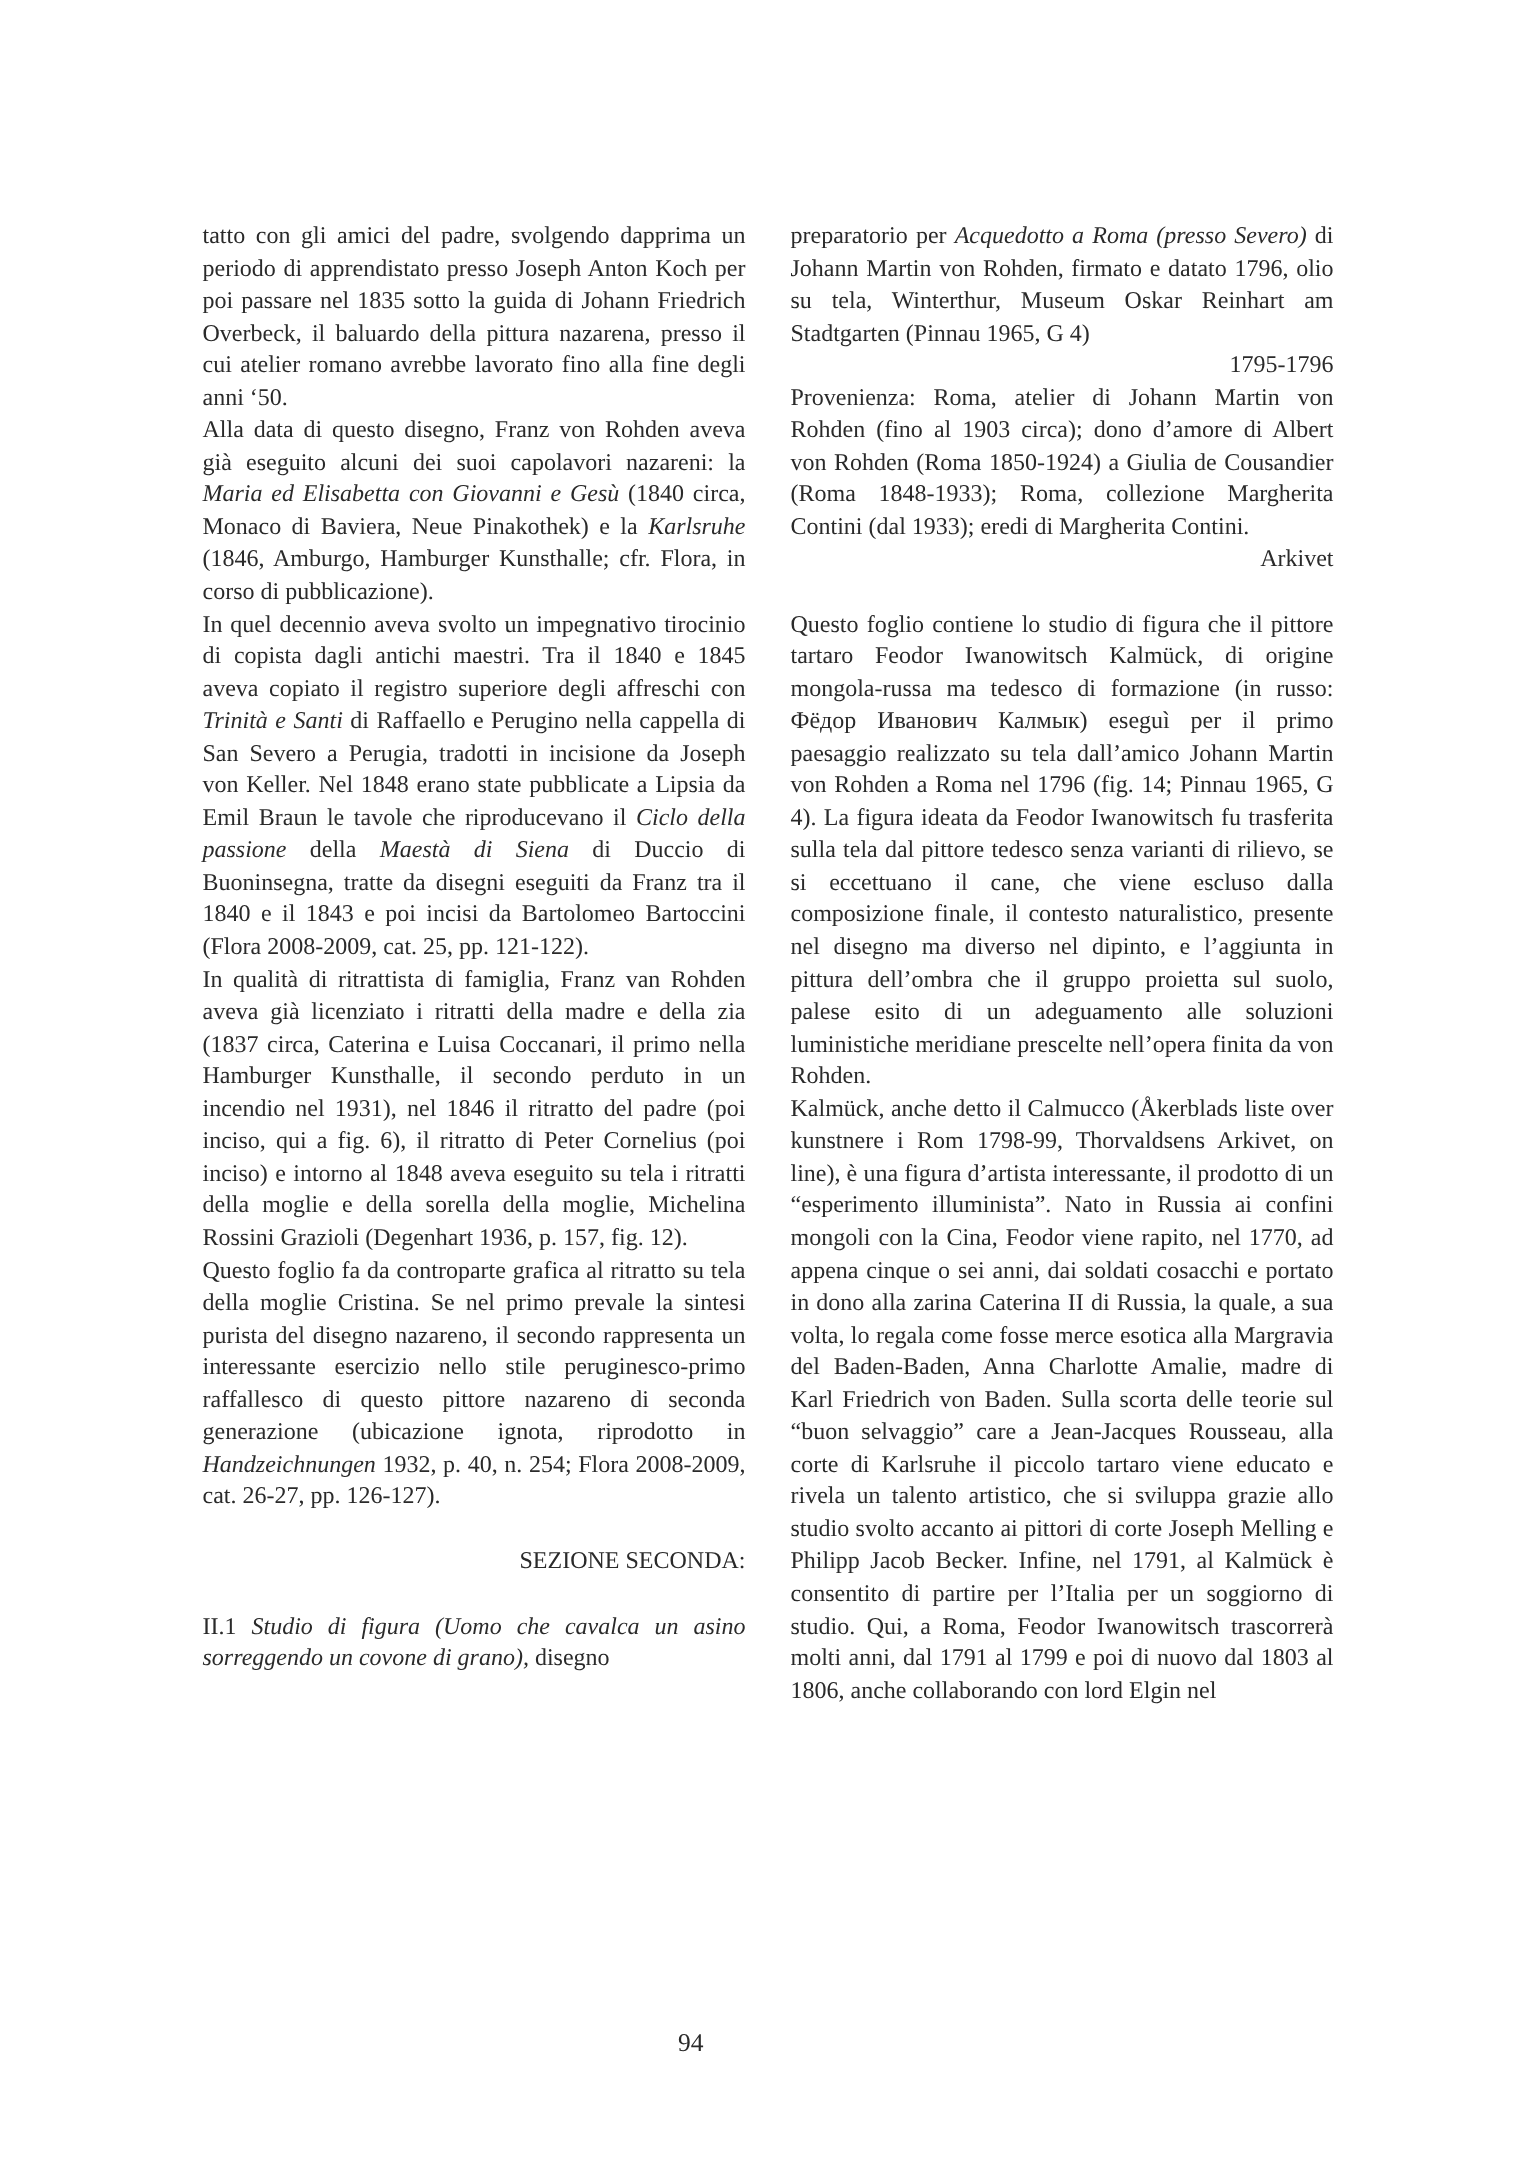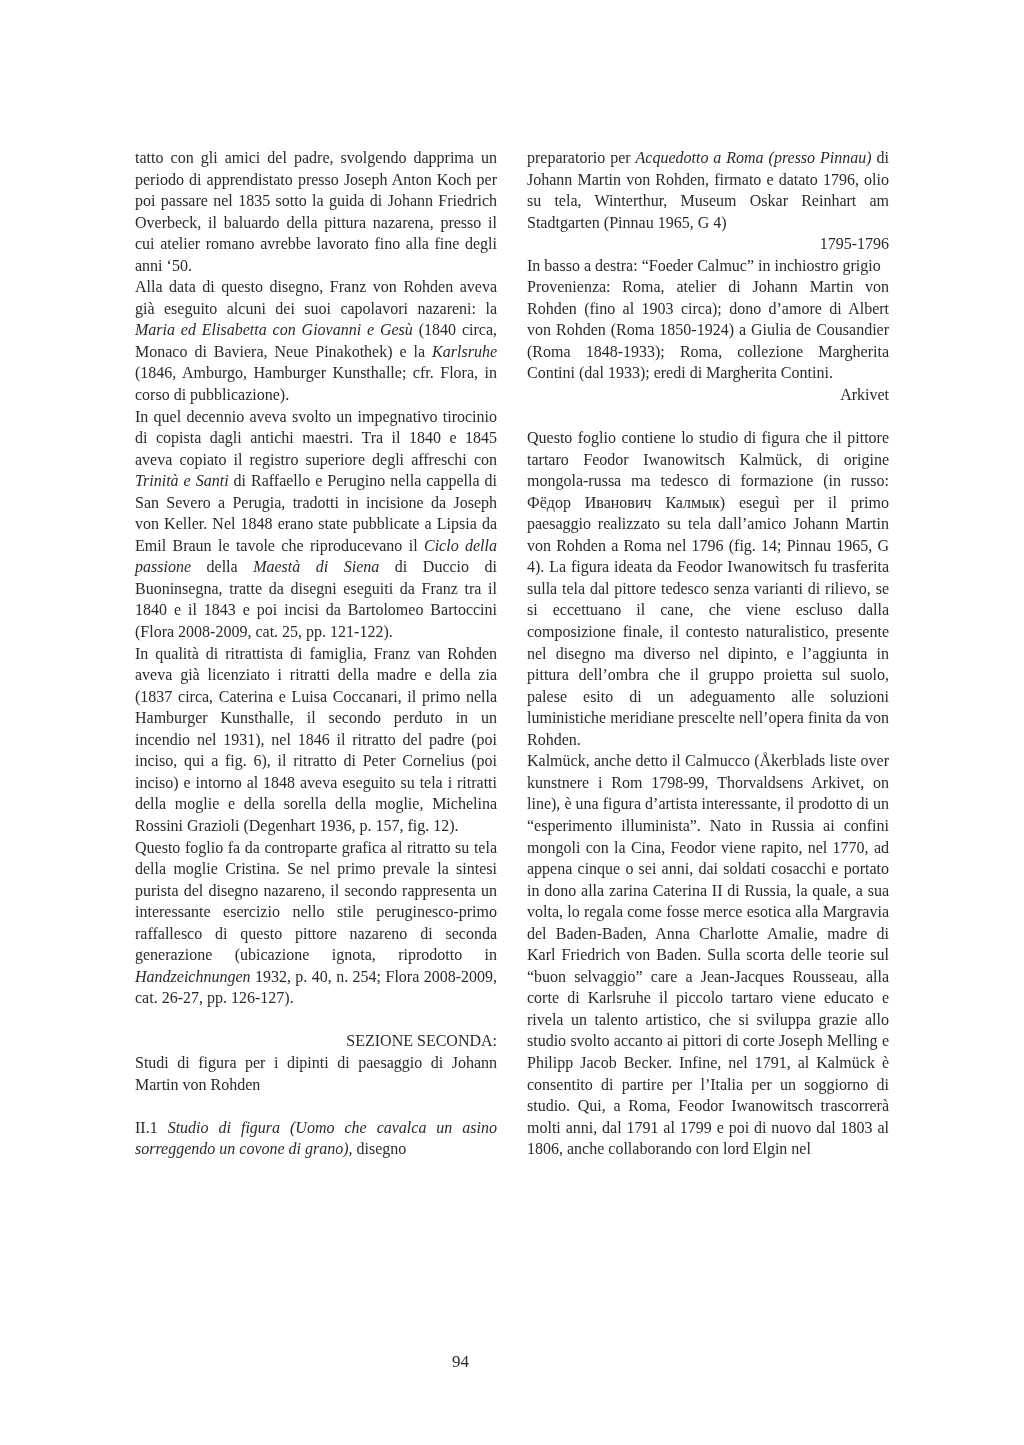--- a/index.html
+++ b/index.html
@@ -21,29 +21,27 @@
 <div>
 
   <div class="col left">
     <p class="p">tatto con gli amici del padre, svolgendo dapprima un periodo di apprendistato presso Joseph Anton Koch per poi passare nel 1835 sotto la guida di Johann Friedrich Overbeck, il baluardo della pittura nazarena, presso il cui atelier romano avrebbe lavorato fino alla fine degli anni ‘50.</p>
     <p class="p"><span>Alla data di questo disegno, Franz von Rohden aveva già eseguito alcuni dei suoi capolavori nazareni: la </span><span class="it">Maria ed Elisabetta con Giovanni e Gesù</span><span> (1840 circa, Monaco di Baviera, Neue Pinakothek) e la </span><span class="it">Karlsruhe</span><span> (1846, Amburgo, Hamburger Kunsthalle; cfr. Flora, in corso di pubblicazione).</span></p>
     <p class="p"><span>In quel decennio aveva svolto un impegnativo tirocinio di copista dagli antichi maestri. Tra il 1840 e 1845 aveva copiato il registro superiore degli affreschi con </span><span class="it">Trinità e Santi</span><span> di Raffaello e Perugino nella cappella di San Severo a Perugia, tradotti in incisione da Joseph von Keller. Nel 1848 erano state pubblicate a Lipsia da Emil Braun le tavole che riproducevano il </span><span class="it">Ciclo della passione</span><span> della </span><span class="it">Maestà di Siena</span><span> di Duccio di Buoninsegna, tratte da disegni eseguiti da Franz tra il 1840 e il 1843 e poi incisi da Bartolomeo Bartoccini (Flora 2008-2009, cat. 25, pp. 121-122).</span></p>
     <p class="p">In qualità di ritrattista di famiglia, Franz van Rohden aveva già licenziato i ritratti della madre e della zia (1837 circa, Caterina e Luisa Coccanari, il primo nella Hamburger Kunsthalle, il secondo perduto in un incendio nel 1931), nel 1846 il ritratto del padre (poi inciso, qui a fig. 6), il ritratto di Peter Cornelius (poi inciso) e intorno al 1848 aveva eseguito su tela i ritratti della moglie e della sorella della moglie, Michelina Rossini Grazioli (Degenhart 1936, p. 157, fig. 12).</p>
     <p class="p"><span>Questo foglio fa da controparte grafica al ritratto su tela della moglie Cristina. Se nel primo prevale la sintesi purista del disegno nazareno, il secondo rappresenta un interessante esercizio nello stile peruginesco-primo raffallesco di questo pittore nazareno di seconda generazione (ubicazione ignota, riprodotto in </span><span class="it">Handzeichnungen</span><span> 1932, p. 40, n. 254; Flora 2008-2009, cat. 26-27, pp. 126-127).</span></p>
     <div class="gap"></div>
     <p class="p nojust">SEZIONE SECONDA:</p>
-    <p class="p">Studi di figura per i dipinti di paesaggio di Johann Martin von Rohden</p>
     <div class="gap"></div>
     <p class="p"><span>II.1 </span><span class="it">Studio di figura (Uomo che cavalca un asino sorreggendo un covone di grano),</span><span> disegno</span></p>
   </div>
 
   <div class="col right">
-    <p class="p"><span>preparatorio per </span><span class="it">Acquedotto a Roma (presso Pinnau)</span><span> di Johann Martin von Rohden, firmato e datato 1796, olio su tela, Winterthur, Museum Oskar Reinhart am Stadtgarten (Pinnau 1965, G 4)</span></p>
+    <p class="p"><span>preparatorio per </span><span class="it">Acquedotto a Roma (presso Severo)</span><span> di Johann Martin von Rohden, firmato e datato 1796, olio su tela, Winterthur, Museum Oskar Reinhart am Stadtgarten (Pinnau 1965, G 4)</span></p>
     <p class="p nojust">1795-1796</p>
-    <p class="p">In basso a destra: “Foeder Calmuc” in inchiostro grigio</p>
     <p class="p">Provenienza: Roma, atelier di Johann Martin von Rohden (fino al 1903 circa); dono d’amore di Albert von Rohden (Roma 1850-1924) a Giulia de Cousandier (Roma 1848-1933); Roma, collezione Margherita Contini (dal 1933); eredi di Margherita Contini.</p>
     <p class="p nojust">Arkivet</p>
     <div class="gap"></div>
     <p class="p">Questo foglio contiene lo studio di figura che il pittore tartaro Feodor Iwanowitsch Kalmück, di origine mongola-russa ma tedesco di formazione (in russo: Фёдор Иванович Калмык) eseguì per il primo paesaggio realizzato su tela dall’amico Johann Martin von Rohden a Roma nel 1796 (fig. 14; Pinnau 1965, G 4). La figura ideata da Feodor Iwanowitsch fu trasferita sulla tela dal pittore tedesco senza varianti di rilievo, se si eccettuano il cane, che viene escluso dalla composizione finale, il contesto naturalistico, presente nel disegno ma diverso nel dipinto, e l’aggiunta in pittura dell’ombra che il gruppo proietta sul suolo, palese esito di un adeguamento alle soluzioni luministiche meridiane prescelte nell’opera finita da von Rohden.</p>
     <p class="p">Kalmück, anche detto il Calmucco (Åkerblads liste over kunstnere i Rom 1798-99, Thorvaldsens Arkivet, on line), è una figura d’artista interessante, il prodotto di un “esperimento illuminista”. Nato in Russia ai confini mongoli con la Cina, Feodor viene rapito, nel 1770, ad appena cinque o sei anni, dai soldati cosacchi e portato in dono alla zarina Caterina II di Russia, la quale, a sua volta, lo regala come fosse merce esotica alla Margravia del Baden-Baden, Anna Charlotte Amalie, madre di Karl Friedrich von Baden. Sulla scorta delle teorie sul “buon selvaggio” care a Jean-Jacques Rousseau, alla corte di Karlsruhe il piccolo tartaro viene educato e rivela un talento artistico, che si sviluppa grazie allo studio svolto accanto ai pittori di corte Joseph Melling e Philipp Jacob Becker. Infine, nel 1791, al Kalmück è consentito di partire per l’Italia per un soggiorno di studio. Qui, a Roma, Feodor Iwanowitsch trascorrerà molti anni, dal 1791 al 1799 e poi di nuovo dal 1803 al 1806, anche collaborando con lord Elgin nel</p>
   </div>
 
   <div class="pagenum">94</div>
 </div>
 

